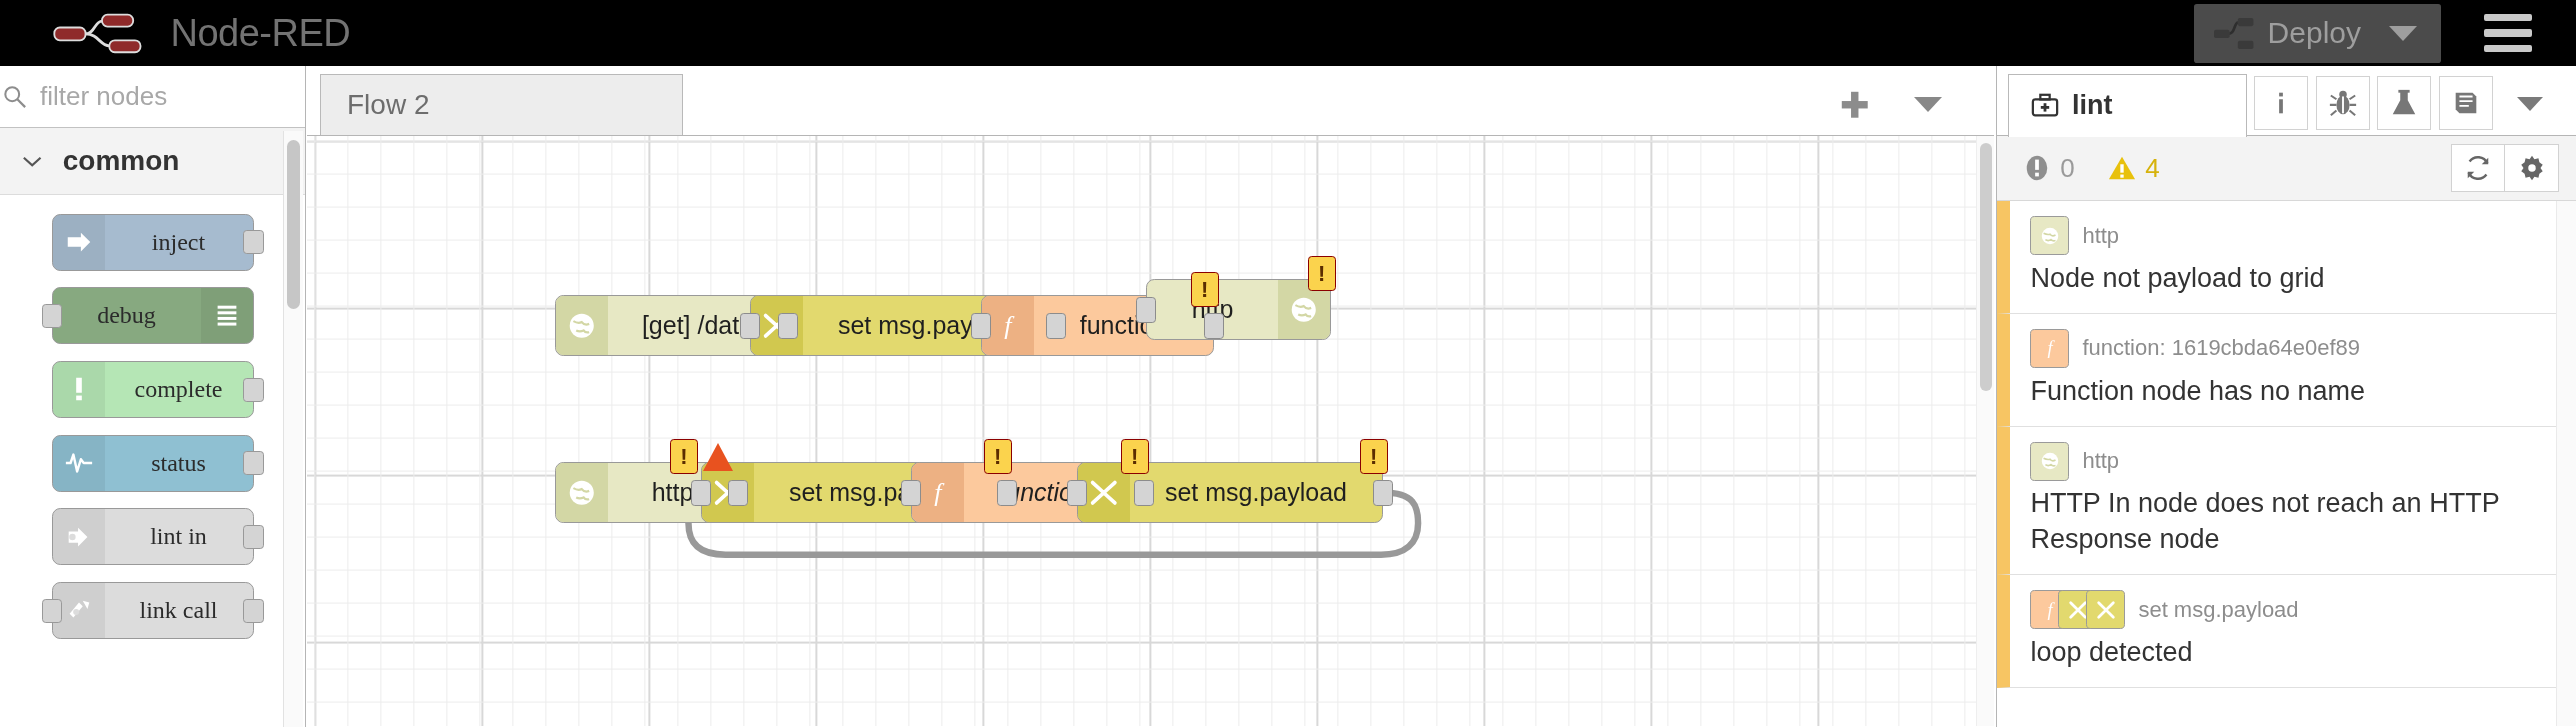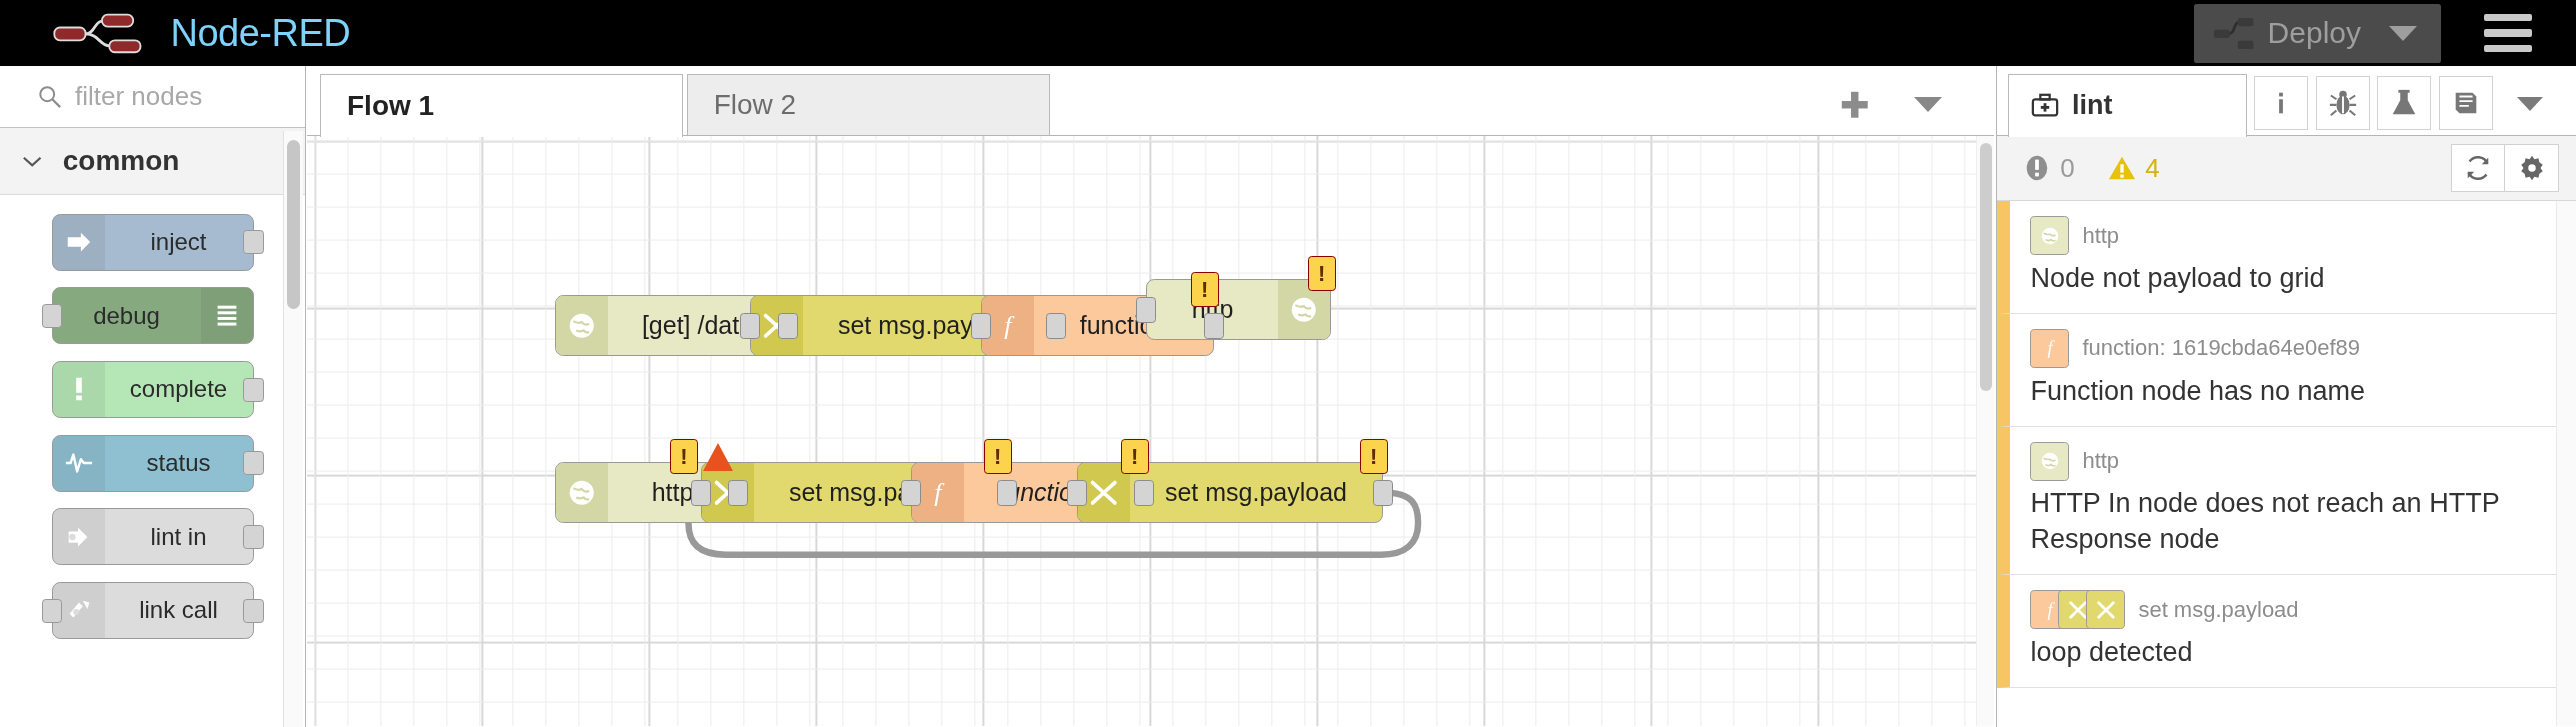--- a/index.html
+++ b/index.html
@@ -11,21 +11,21 @@
 
   
   .header {
     position: absolute; top: 0; left: 0;
     width: 2576px; height: 66px;
     background: #000; display: flex; align-items: center;
   }
   .brand { display: flex; align-items: center; margin-left: 52px; gap: 18.5px; }
   .brand-logo { width: 100px; height: 44px; display: block; }
   .brand-name {
-    color: #7dd3fc; font-size: 38px; letter-spacing: -0.5px;
+    color: #737373; font-size: 38px; letter-spacing: -0.5px;
   }
   .header-right {
     margin-left: auto; display: flex; align-items: center; height: 100%;
   }
   .deploy-btn {
     display: flex; align-items: center; height: 59px;
     background: #4b4b4b; border-radius: 2.8px; padding: 0 11px 0 20.4px;
     cursor: default;
     margin-left: 48px;
   }
@@ -45,40 +45,40 @@
   }
 
   
   .palette {
     position: absolute; top: 66px; left: 0;
     width: 306px; height: 662px; background: #fff;
     border-right: 1.9px solid #b5b5b5;
   }
   .palette-search {
     height: 62px; display: flex; align-items: center;
-    padding-left: 38px; gap: 13px; border-bottom: 1.9px solid #c2c2c2;
+    padding-left: 3px; gap: 13px; border-bottom: 1.9px solid #c2c2c2;
     background: #fff;
   }
   .search-icon { width: 24px; height: 24px; flex: none; }
   .search-input {
     border: none; outline: none; font-size: 26px; color: #9c9c9c;
     font-family: "Liberation Sans", sans-serif; width: 222px; background: transparent;
   }
   .search-input::placeholder { color: #a8a8a8; }
   .cat-header {
     height: 67px; background: #f3f3f3; border-bottom: 0.9px solid #dcdcdc;
     display: flex; align-items: center; padding-left: 22px; gap: 20.4px;
   }
   .chev { width: 20.4px; height: 13px; flex: none; }
   .cat-title { font-size: 28px; font-weight: bold; color: #333; }
   .palette-list { position: relative; padding-top: 18.5px; }
   .pnode {
     position: relative; height: 57px; margin: 0 auto 16.7px auto;
     width: 202px; border: 0.9px solid #999; border-radius: 8.3px;
-    display: flex; align-items: center; overflow: visible;
+    display: flex; align-items: center; overflow: visible; font-family: Liberation Serif, serif;
   }
   .pnode-icon {
     width: 52px; height: 100%; border-radius: 7.4px 0 0 7.4px;
     display: flex; align-items: center; justify-content: center;
     background: rgba(0,0,0,0.06);
   }
   .pnode-icon svg { width: 30px; height: 30px; }
   .pnode-icon.right {
     border-radius: 0 7.4px 7.4px 0; margin-left: auto;
   }
@@ -371,23 +371,20 @@
   </div>
 
   <div class="palette-scroll-track">
     <div class="palette-scroll-thumb"></div>
   </div>
 </div>
 
 <div class="center">
 
   <div class="tabbar">
-    <div class="tab active">
-      <span>Flow 1</span>
-    </div>
     <div class="tab">
       <span>Flow 2</span>
     </div>
     <div class="tab-actions">
       <svg class="plus-icon" viewBox="0 0 34 34">
         <rect x="13" y="3" width="8" height="28" fill="#8c8c8c"></rect>
         <rect x="3" y="13" width="28" height="8" fill="#8c8c8c"></rect>
       </svg>
       <div class="tab-caret"></div>
     </div>

